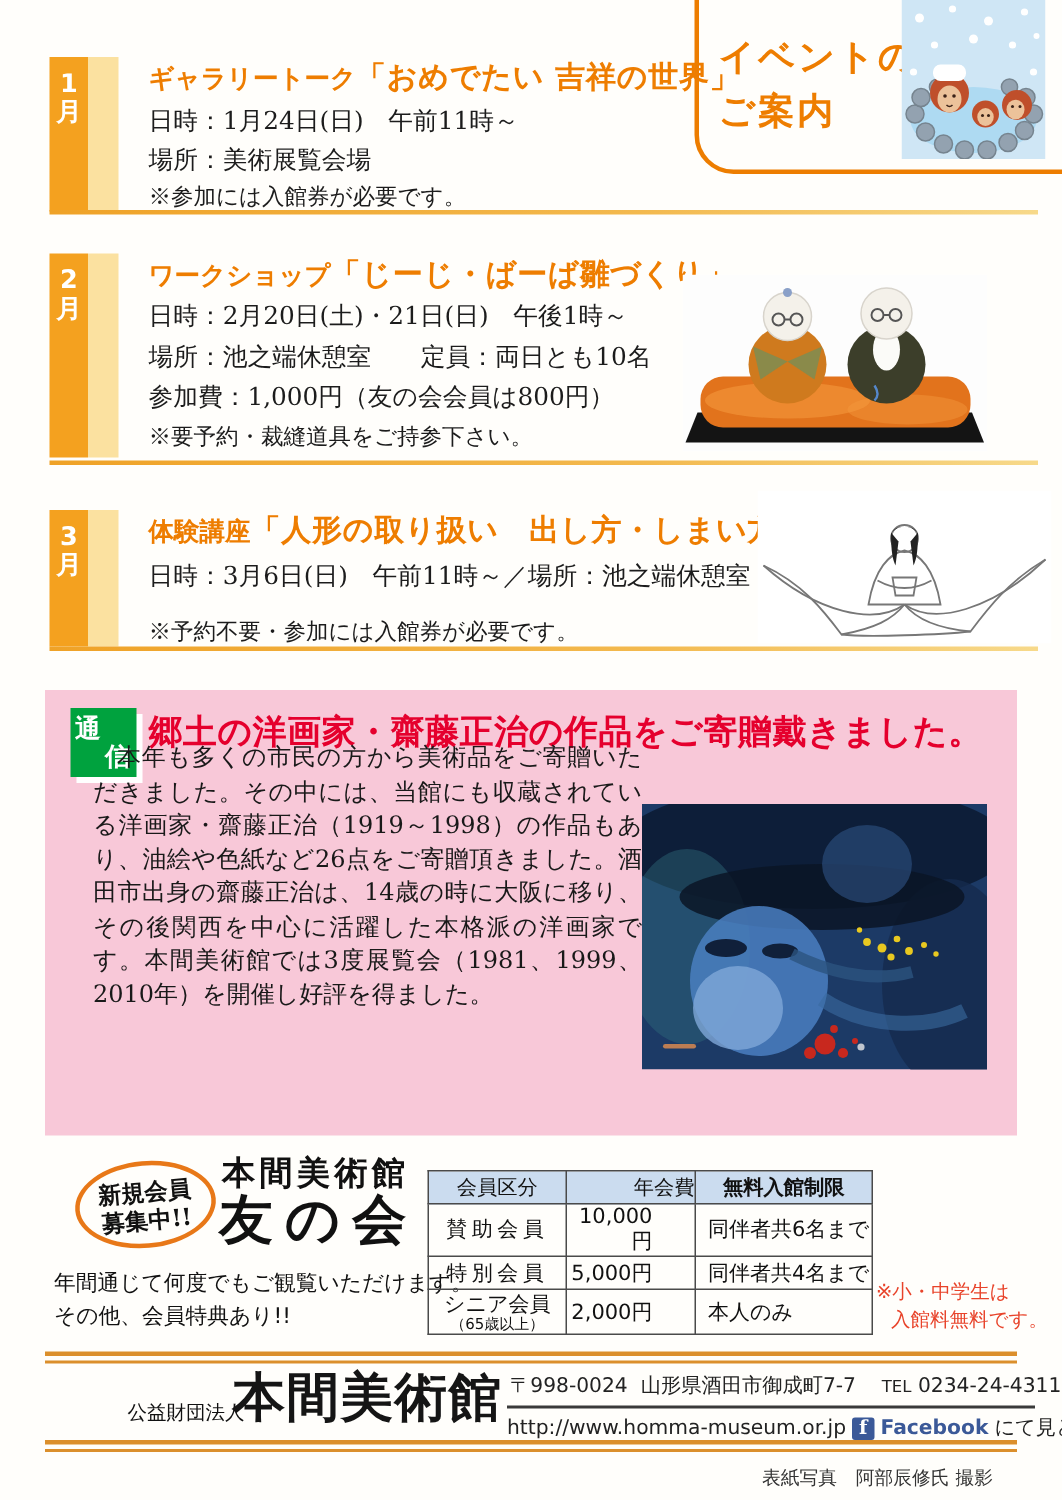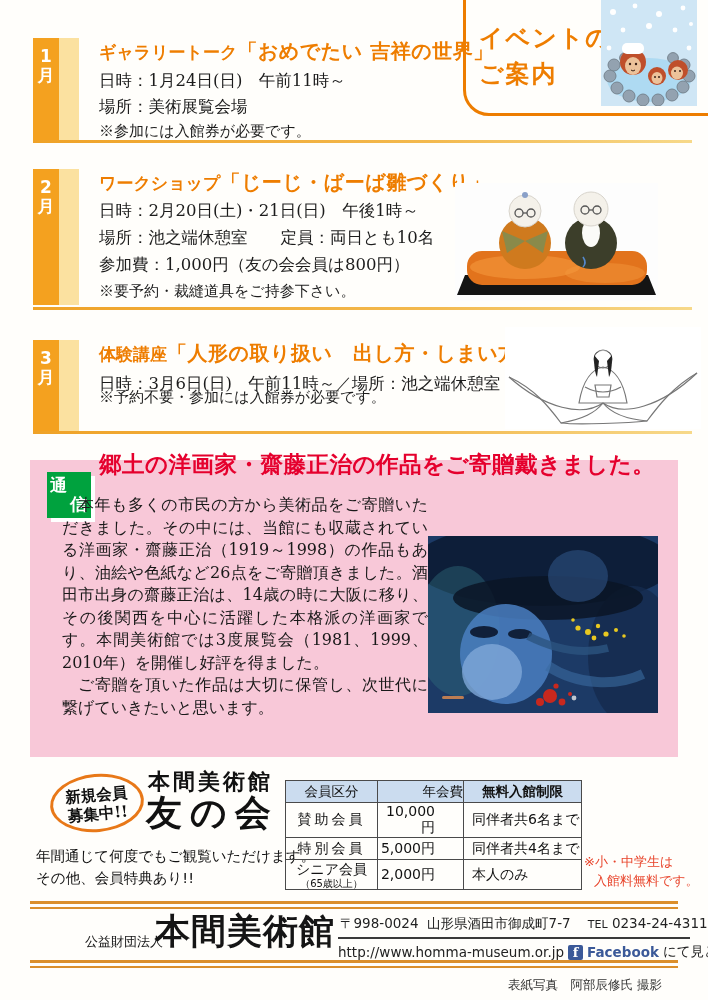--- a/index.html
+++ b/index.html
@@ -32,21 +32,21 @@
   .guide-line { position:absolute; left:479px; color:#ee7d00; font-weight:bold;
     font-size:24px; letter-spacing:2px; }
   .monkey-illo { position:absolute; left:601px; top:0; }
   
   .pink-panel { position:absolute; left:30px; top:460px; width:648px; height:297px;
     background:#f8c8d8; }
   .tsushin-badge { position:absolute; left:47px; top:472px; width:44px; height:46px;
     background:#00a23e; box-shadow:4px 4px 0 0 #ffffff; }
   .tsushin-badge .c1 { position:absolute; left:3px; top:2px; color:#fff; font-weight:bold; font-size:17px; }
   .tsushin-badge .c2 { position:absolute; right:4px; bottom:2px; color:#fff; font-weight:bold; font-size:17px; }
-  .news-title { position:absolute; left:99px; top:449px; white-space:nowrap;
+  .news-title { position:absolute; left:99px; top:472px; white-space:nowrap;
     color:#e5002d; font-weight:bold; font-size:22.5px; letter-spacing:0.5px; }
   .news-body { position:absolute; left:62px; top:494px; width:366px;
     font-family:"DejaVu Serif","Liberation Serif",serif; font-size:16px;
     line-height:22.5px; color:#191919; text-align:justify; }
   .news-body p { text-indent:1em; }
   .painting { position:absolute; left:428px; top:536px; }
   
   .stamp-oval { position:absolute; left:50px; top:774px; width:94px; height:58px;
     border:3px solid #e87818; border-radius:50%; transform:rotate(-5deg);
     text-align:center; padding-top:8px;
@@ -205,21 +205,21 @@
 
   <div class="event" style="top:340px;height:91px">
     <div class="month-bar">
       <div class="month-num">3</div>
       <div class="month-kanji">月</div>
     </div>
     <div class="ev-title">
       <span class="ev-prefix">体験講座</span><span class="ev-main">「人形の取り扱い　出し方・しまい方」</span>
     </div>
     <div class="ev-line" style="top:33px">日時：3月6日(日)　午前11時～／場所：池之端休憩室</div>
-    <div class="ev-note" style="top:48px">※予約不要・参加には入館券が必要です。</div>
+    <div class="ev-note" style="top:72px">※予約不要・参加には入館券が必要です。</div>
   </div>
   <div class="ev-rule" style="top:431px"></div>
   <svg style="position:absolute;left:505px;top:327px" width="196" height="102" viewBox="0 0 196 102">
     <rect x="0" y="0" width="196" height="102" fill="#ffffff"></rect>
     <g fill="none" stroke="#777" stroke-width="1.2">
       <path d="M4 50 C40 82, 78 90, 98 76"></path>
       <path d="M192 46 C156 80, 118 90, 98 76"></path>
       <path d="M4 50 C30 62, 44 80, 56 96 C78 92, 90 86, 98 76"></path>
       <path d="M192 46 C168 60, 154 78, 142 94 C120 92, 106 86, 98 76"></path>
       <path d="M56 96 C72 98, 124 96, 142 94"></path>
@@ -234,21 +234,20 @@
   </svg>
 
   <div class="pink-panel"></div>
   <div class="tsushin-badge">
     <span class="c1">通</span>
     <span class="c2">信</span>
   </div>
   <div class="news-title">郷土の洋画家・齋藤正治の作品をご寄贈戴きました。</div>
   <div class="news-body">
     <p>本年も多くの市民の方から美術品をご寄贈いただきました。その中には、当館にも収蔵されている洋画家・齋藤正治（1919～1998）の作品もあり、油絵や色紙など26点をご寄贈頂きました。酒田市出身の齋藤正治は、14歳の時に大阪に移り、その後関西を中心に活躍した本格派の洋画家です。本間美術館では3度展覧会（1981、1999、2010年）を開催し好評を得ました。</p>
-    <p>ご寄贈を頂いた作品は大切に保管し、次世代に繋げていきたいと思います。</p>
   </div>
   <svg class="painting" width="230" height="177" viewBox="0 0 230 177">
     <rect x="0" y="0" width="230" height="177" fill="#1c3a66"></rect>
     <ellipse cx="115" cy="28" rx="130" ry="42" fill="#0c1c34" opacity="0.9"></ellipse>
     <ellipse cx="30" cy="95" rx="42" ry="65" fill="#2e6b7a" opacity="0.45"></ellipse>
     <ellipse cx="205" cy="120" rx="45" ry="70" fill="#152a4e" opacity="0.8"></ellipse>
     <ellipse cx="120" cy="62" rx="95" ry="22" fill="#0a1526" opacity="0.85"></ellipse>
     <ellipse cx="150" cy="40" rx="30" ry="26" fill="#2a4a78" opacity="0.7"></ellipse>
     <ellipse cx="78" cy="118" rx="46" ry="50" fill="#4a7fc1" opacity="0.85"></ellipse>
     <ellipse cx="64" cy="136" rx="30" ry="28" fill="#7fa8d8" opacity="0.8"></ellipse>

